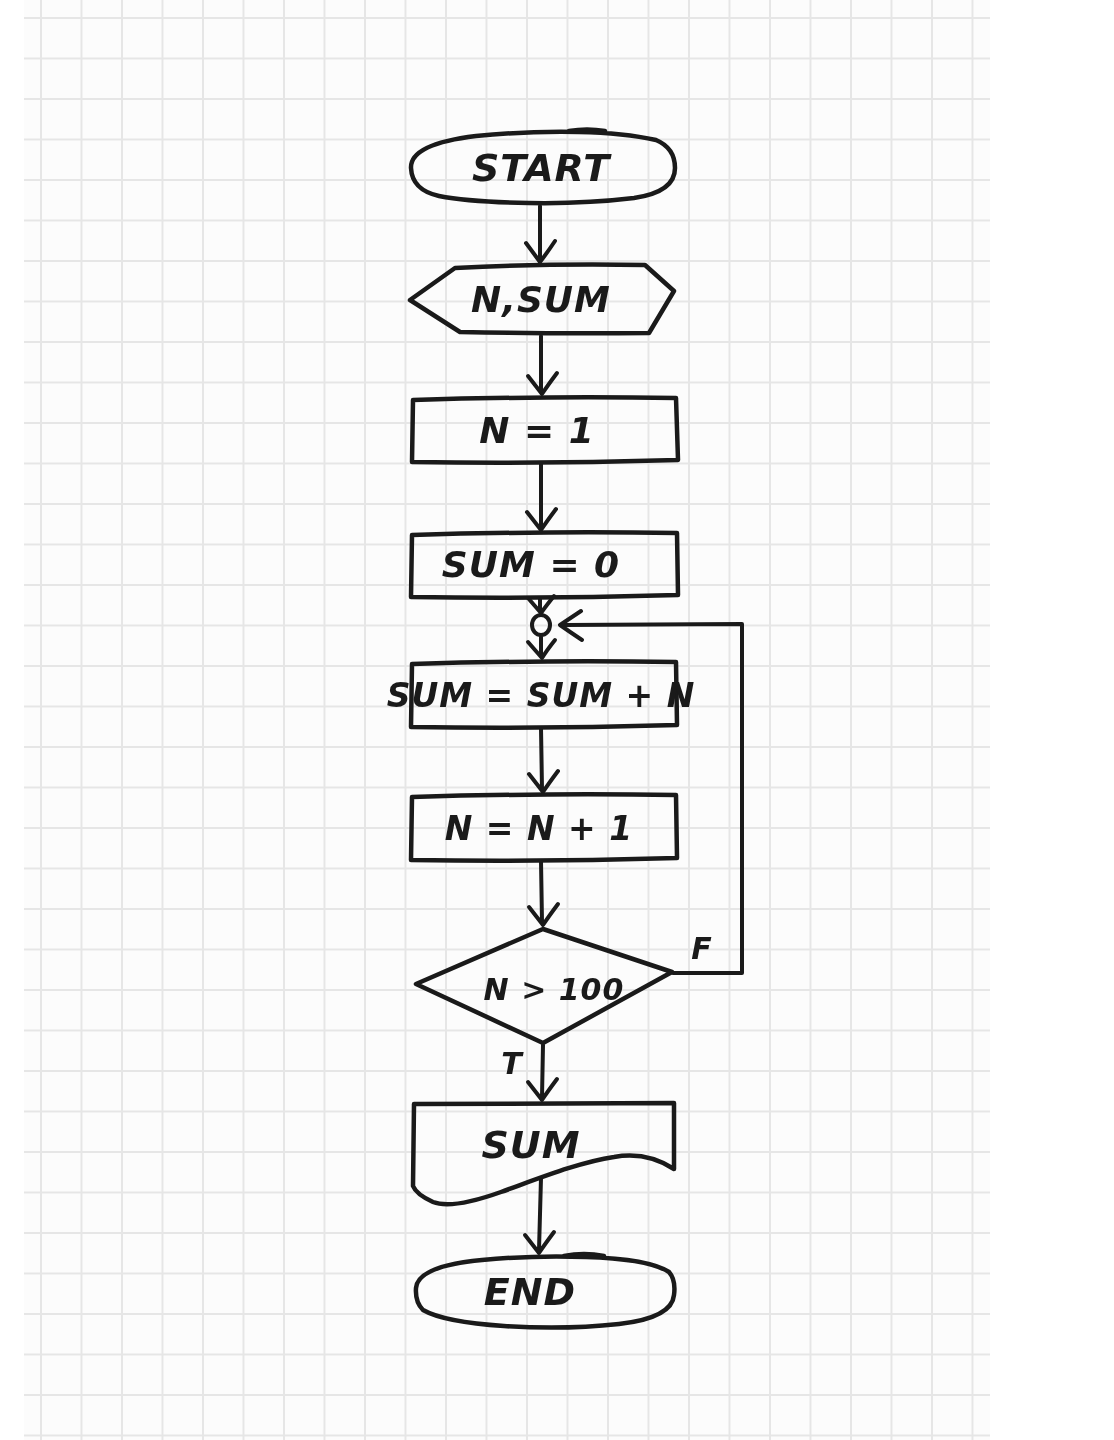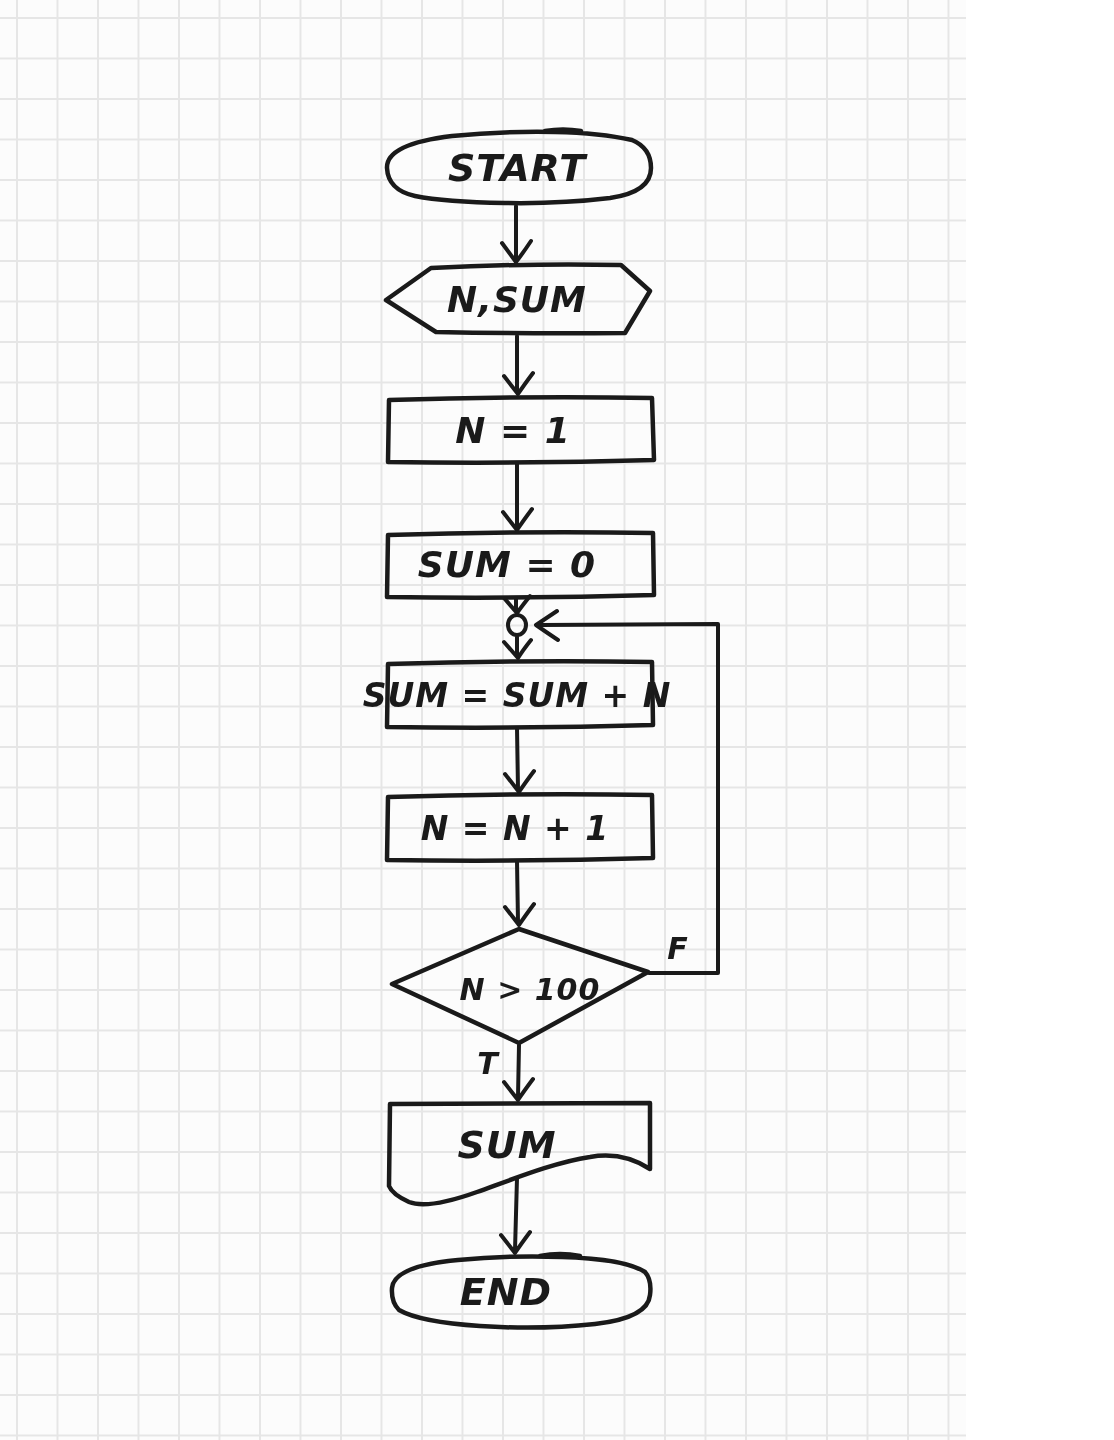--- a/index.html
+++ b/index.html
@@ -8,20 +8,21 @@
     position: relative;
     width: 966px;
     height: 1440px;
     overflow: hidden;
     background-color: #fcfcfc;
     background-image:
       linear-gradient(to right, #e6e6e6 2px, transparent 2px),
       linear-gradient(to bottom, #e6e6e6 2px, transparent 2px);
     background-size: 40.5px 40.5px;
     background-position: 16px 0px, 0px 17px;
+    margin-left: 24px;
   }
   svg.flow { position: absolute; left: 0; top: 0; }
   .ink {
     fill: none;
     stroke: #1a1a1a;
     stroke-width: 4.5;
     stroke-linecap: round;
     stroke-linejoin: round;
   }
   .ink-line { stroke-width: 4; }

